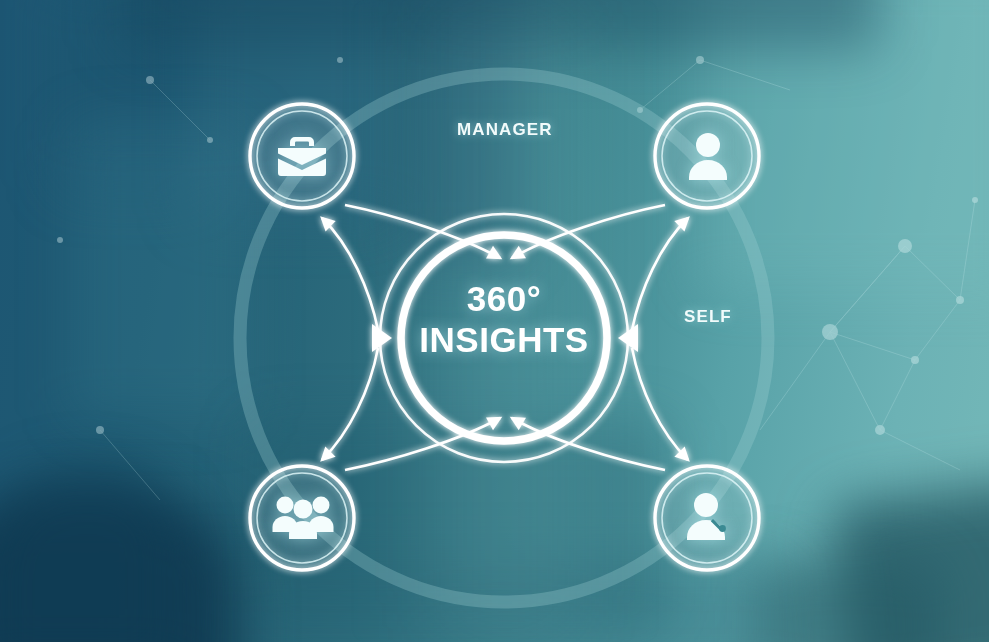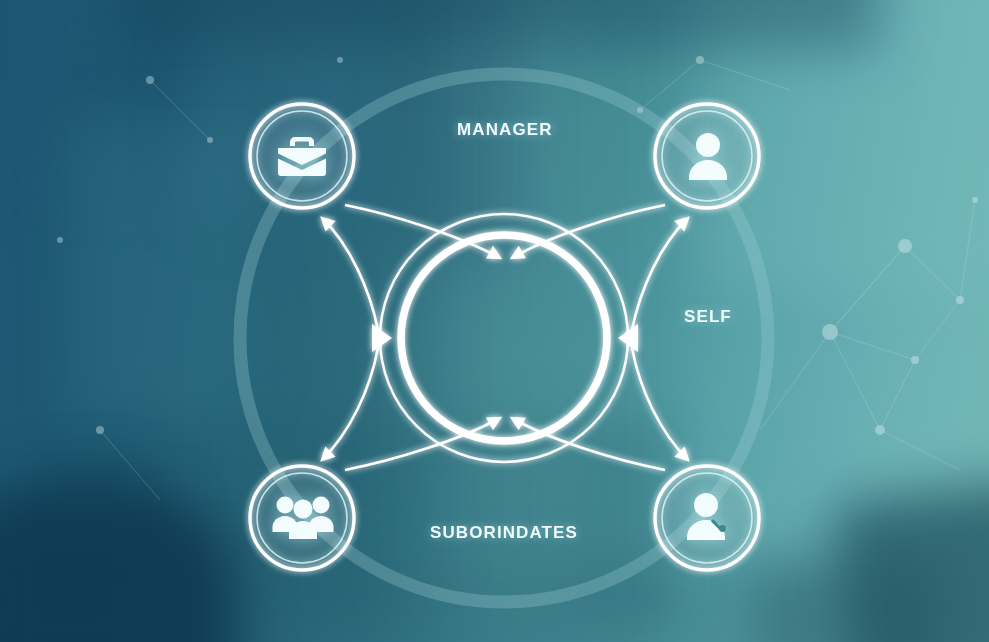--- a/index.html
+++ b/index.html
@@ -210,16 +210,19 @@
     <svg width="50" height="52" viewBox="0 0 50 52" fill="#f4fdfd">
       <circle cx="23" cy="15" r="12"></circle>
       <path d="M23 30 c11 0 19 8 19 17 v3 H4 v-3 c0 -9 8 -17 19 -17 z"></path>
       <path d="M30 29 l9 9 l-2.2 2.2 l-9 -9 z" fill="#3b8a93"></path>
       <circle cx="39.5" cy="38.5" r="3.4" fill="#3b8a93"></circle>
     </svg>
   </div>
 
   <div class="lbl" id="lbl-manager">MANAGER</div>
   <div class="lbl" id="lbl-self">SELF</div>
-  <div class="lbl" id="lbl-subordinates">SUBORINDATES</div>
-
+
+  <div class="center-text">
+    <div class="t1">360°</div>
+    <div class="t2">INSIGHTS</div>
+  </div>
 
 </div>
 
 </body></html>

